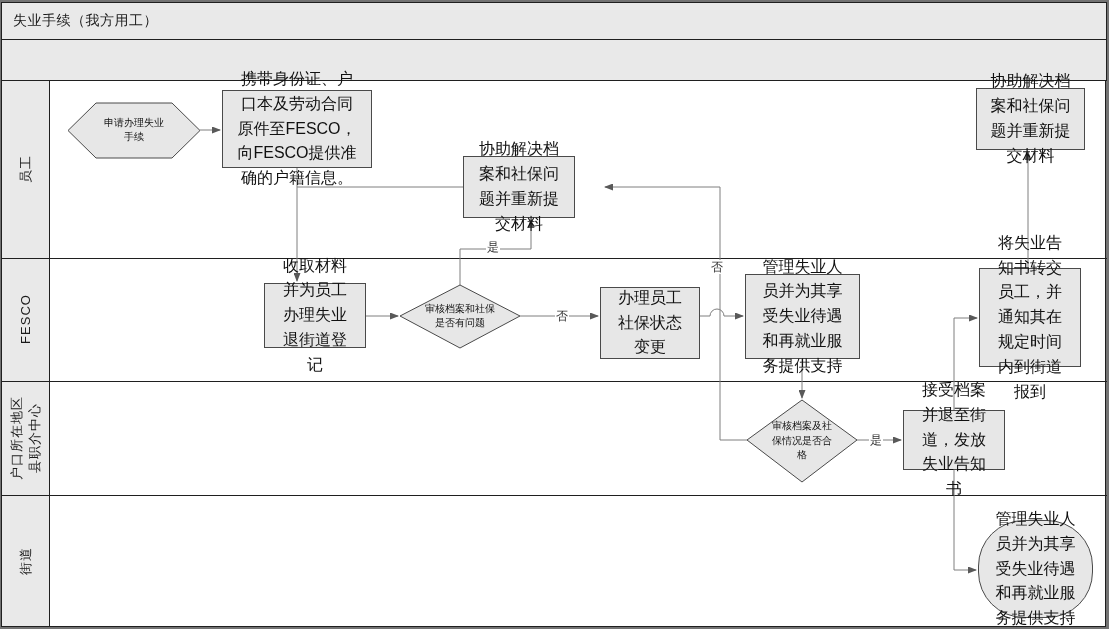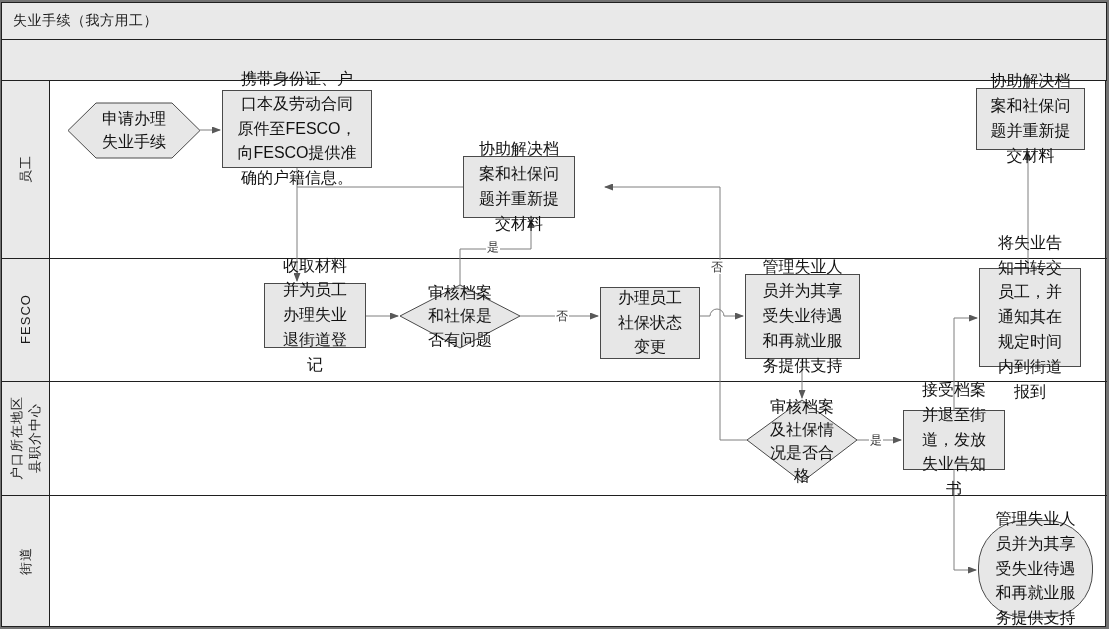--- a/index.html
+++ b/index.html
@@ -14,21 +14,21 @@
            border:1px solid #1f1f1f;border-left:none;border-top:none;box-sizing:border-box;}
   .lane-sep{position:absolute;left:1px;width:1106px;height:1px;background:#1f1f1f;}
   .lane-label{position:absolute;left:26px;transform:translate(-50%,-50%) rotate(-90deg);
               font-size:13px;letter-spacing:1px;white-space:pre-line;text-align:center;line-height:1.35;}
   svg.wires{position:absolute;left:0;top:0;width:1109px;height:629px;}
   .node{position:absolute;background:#e7e7e7;border:1px solid #4a4a4a;box-sizing:border-box;
         display:flex;align-items:center;justify-content:center;text-align:center;
         font-size:16px;line-height:1.55;color:#111;}
   .round{border-radius:46px;}
   .dtext{position:absolute;display:flex;align-items:center;justify-content:center;text-align:center;
-         font-size:16px;line-height:1.45;color:#111;}
+         font-size:10px;line-height:1.45;color:#111;}
   .elabel{position:absolute;font-size:12px;line-height:1;color:#333;background:#ffffff;padding:1px 1px;}
 </style>
 </head>
 <body>
 
 <div class="stage">
 
   <div class="band title-row">
     <div class="t">失业手续（我方用工）</div>
   </div>

